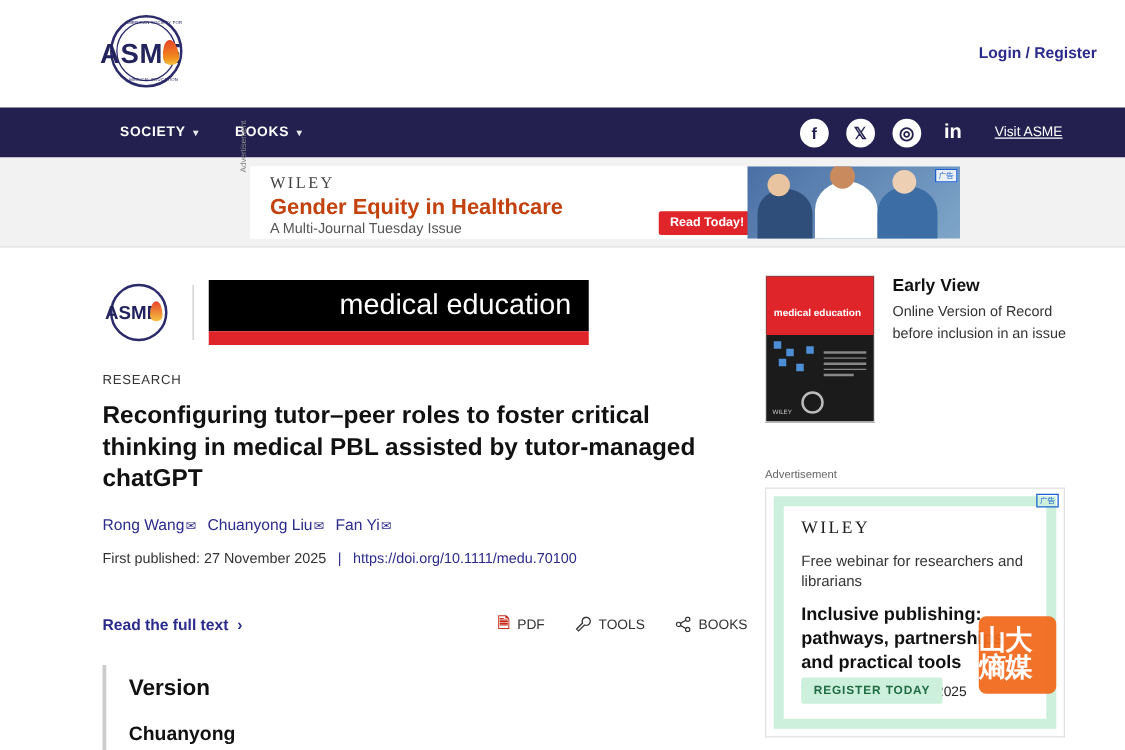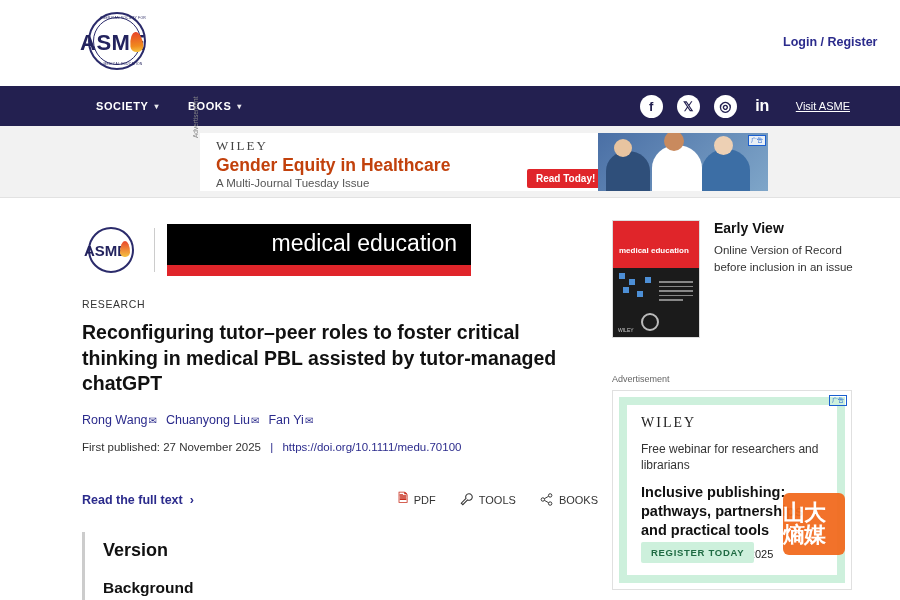--- a/index.html
+++ b/index.html
@@ -362,21 +362,21 @@
               <line x1="5.4" y1="7" x2="10.6" y2="4" stroke="#333" stroke-width="1.2"></line>
               <line x1="5.4" y1="9" x2="10.6" y2="12" stroke="#333" stroke-width="1.2"></line>
             </svg>
             <span>BOOKS</span>
           </div>
         </div>
       </div>
 
       <div class="abstract-box">
         <h2 class="abstract-h">Version</h2>
-        <h3 class="abstract-sub">Background</h3>
+        <h3 class="abstract-sub">Chuanyong</h3>
         <p class="abstract-p">Critical thinking skills (CTS) are essential in medical education. Problem-based learning</p>
       </div>
     </div>
 
     <div class="side-col">
       <div class="cover-row">
         <div class="cover">
           <div class="cover-top"></div>
           <div class="cover-me">medical education</div>
           <div class="cover-art">

